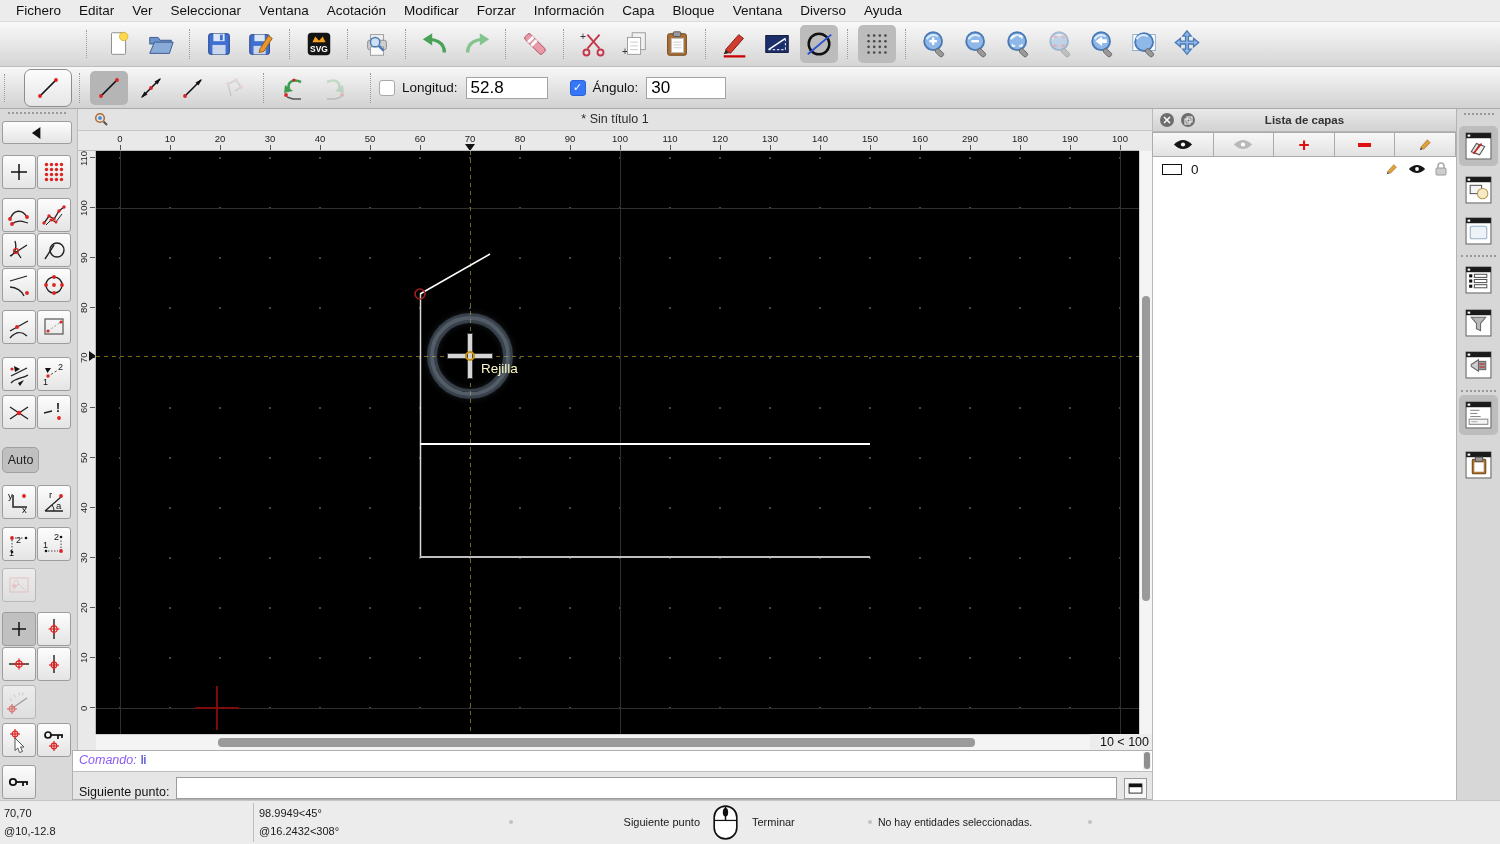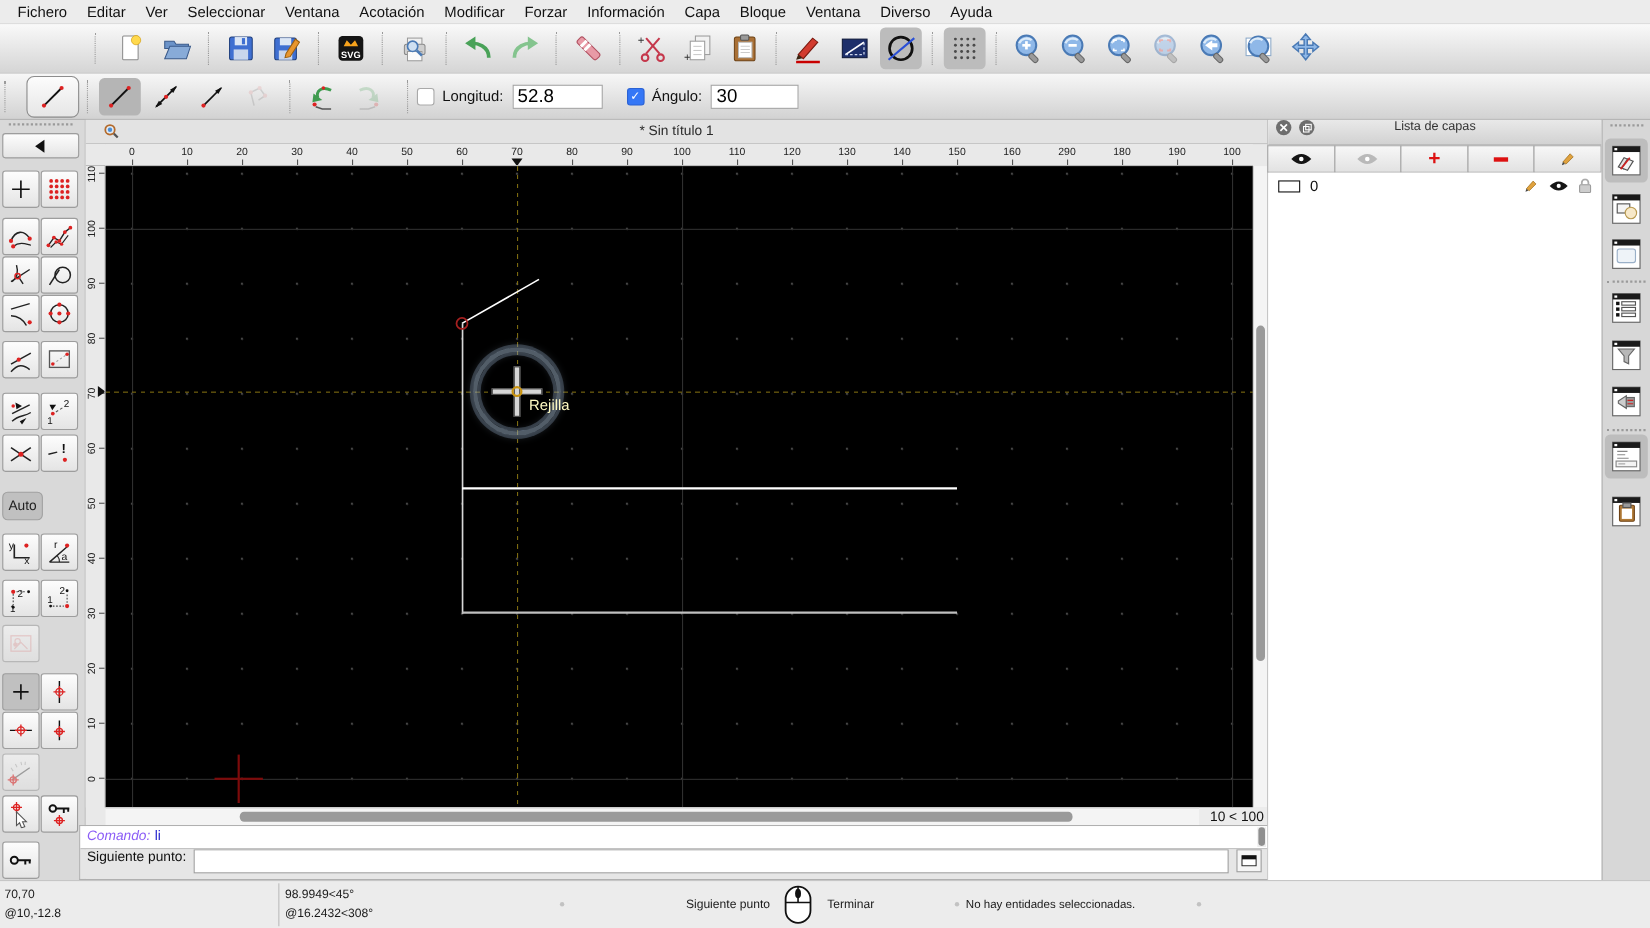--- a/index.html
+++ b/index.html
@@ -63,21 +63,21 @@
   .cursor-center{position:absolute;left:369px;top:200px;width:10px;height:10px;border:2px solid #c9930f;border-radius:50%;box-sizing:border-box;}
   .snap-tooltip{position:absolute;left:385px;top:210px;font-size:13.5px;}
   .entities{position:absolute;inset:0;}
   .vscroll{position:absolute;left:1061px;top:42px;width:13px;height:583px;background:#f4f4f4;border-left:1px solid #d0d0d0;box-sizing:border-box;}
   .vscroll .thumb{position:absolute;left:2px;top:145px;width:8px;height:305px;background:#9a9a9a;border-radius:4px;}
   .hscroll{position:absolute;left:18px;top:625px;width:994px;height:16px;background:#f4f4f4;border-top:1px solid #d0d0d0;box-sizing:border-box;}
   .hscroll .thumb{position:absolute;left:122px;top:3px;width:757px;height:9px;background:#9a9a9a;border-radius:4px;}
   .grid-scale{position:absolute;left:1012px;top:625px;width:62px;height:16px;background:#ececec;font-size:12.5px;color:#111;text-align:right;padding-right:3px;box-sizing:border-box;line-height:16px;}
   
   .layers-panel{position:absolute;left:1152px;top:109px;width:304px;height:691px;background:#fff;border-left:1px solid #b9b9b9;box-sizing:border-box;display:flex;flex-direction:column;}
-  .lp-header{height:22px;background:linear-gradient(#e9e9e9,#d2d2d2);border-bottom:1px solid #b5b5b5;position:relative;display:flex;align-items:flex-start;flex:0 0 auto;}
+  .lp-header{height:22px;background:linear-gradient(#e9e9e9,#d2d2d2);border-bottom:1px solid #b5b5b5;position:relative;display:flex;align-items:center;flex:0 0 auto;font-weight:bold;}
   .lp-circle{width:14px;height:14px;border-radius:50%;background:#6e6e6e;margin-left:7px;display:flex;align-items:center;justify-content:center;}
   .lp-title{position:absolute;left:0;right:0;text-align:center;font-size:11.5px;color:#333;}
   .lp-toolbar{height:25px;display:flex;flex:0 0 auto;}
   .lp-tbtn{flex:1;border:1px solid #ababab;margin-left:-1px;background:linear-gradient(#f7f7f7,#e2e2e2);display:flex;align-items:center;justify-content:center;padding:0;}
   .lp-plus{color:#d11;font-size:19px;font-weight:bold;line-height:10px;}
   .lp-minus{width:13px;height:4px;background:#d11;}
   .lp-list{flex:1;background:#fff;}
   .lp-row{height:24px;display:flex;align-items:center;padding:0 9px;}
   .lp-swatch{width:20px;height:11px;background:#fff;border:1.5px solid #111;box-sizing:border-box;}
   .lp-name{font-size:13.5px;color:#111;margin-left:9px;flex:1;}
@@ -88,21 +88,21 @@
   .rd-btn{position:absolute;left:2px;width:39px;height:40px;display:flex;align-items:center;justify-content:center;background:transparent;border:none;padding:0;}
   .rd-btn.active{background:#bdbdbd;border-radius:5px;}
   .rd-sep{position:absolute;left:4px;width:35px;border-top:2px dotted #9a9a9a;}
   
   .command-dock{position:absolute;left:72px;top:750px;width:1080px;height:50px;border:1px solid #b0b0b0;border-right:none;box-sizing:border-box;}
   .cmd-history{position:relative;height:21px;background:#fff;border-bottom:1px solid #bdbdbd;box-sizing:border-box;font-size:12.5px;padding:2px 0 0 6px;}
   .cmd-prefix{color:#8b5cf6;font-style:italic;}
   .cmd-value{color:#2222cc;margin-left:4px;}
   .cmd-vscroll{position:absolute;right:1px;top:1px;width:8px;height:18px;background:#eee;}
   .cmd-vscroll .thumb{position:absolute;left:1px;top:0;width:6px;height:17px;background:#8f8f8f;border-radius:3px;}
-  .cmd-prompt{height:27px;background:#e6e6e6;display:flex;align-items:flex-start;padding:0 5px 0 6px;}
+  .cmd-prompt{height:27px;background:#e6e6e6;display:flex;align-items:flex-end;padding:0 5px 0 6px;}
   .cmd-label{font-size:12.5px;color:#111;white-space:nowrap;}
   .cmd-input{flex:1;height:20px;margin:0 7px;border:1px solid #9c9c9c;background:#fff;font-family:inherit;font-size:12px;padding:0 4px;}
   .kb-btn{width:23px;height:21px;background:#f5f5f5;border:1px solid #9c9c9c;display:flex;align-items:center;justify-content:center;padding:0;}
   
   .statusbar{position:absolute;left:0;top:800px;width:1500px;height:44px;background:#ececec;border-top:1px solid #c6c6c6;box-sizing:border-box;font-size:11px;color:#1a1a1a;}
   .sb-abs{position:absolute;left:4px;top:6px;}
   .sb-rel{position:absolute;left:4px;top:24px;}
   .st-sep{position:absolute;left:253px;top:2px;width:1px;height:39px;background:#bdbdbd;}
   .sb-apolar{position:absolute;left:259px;top:6px;}
   .sb-rpolar{position:absolute;left:259px;top:24px;}

